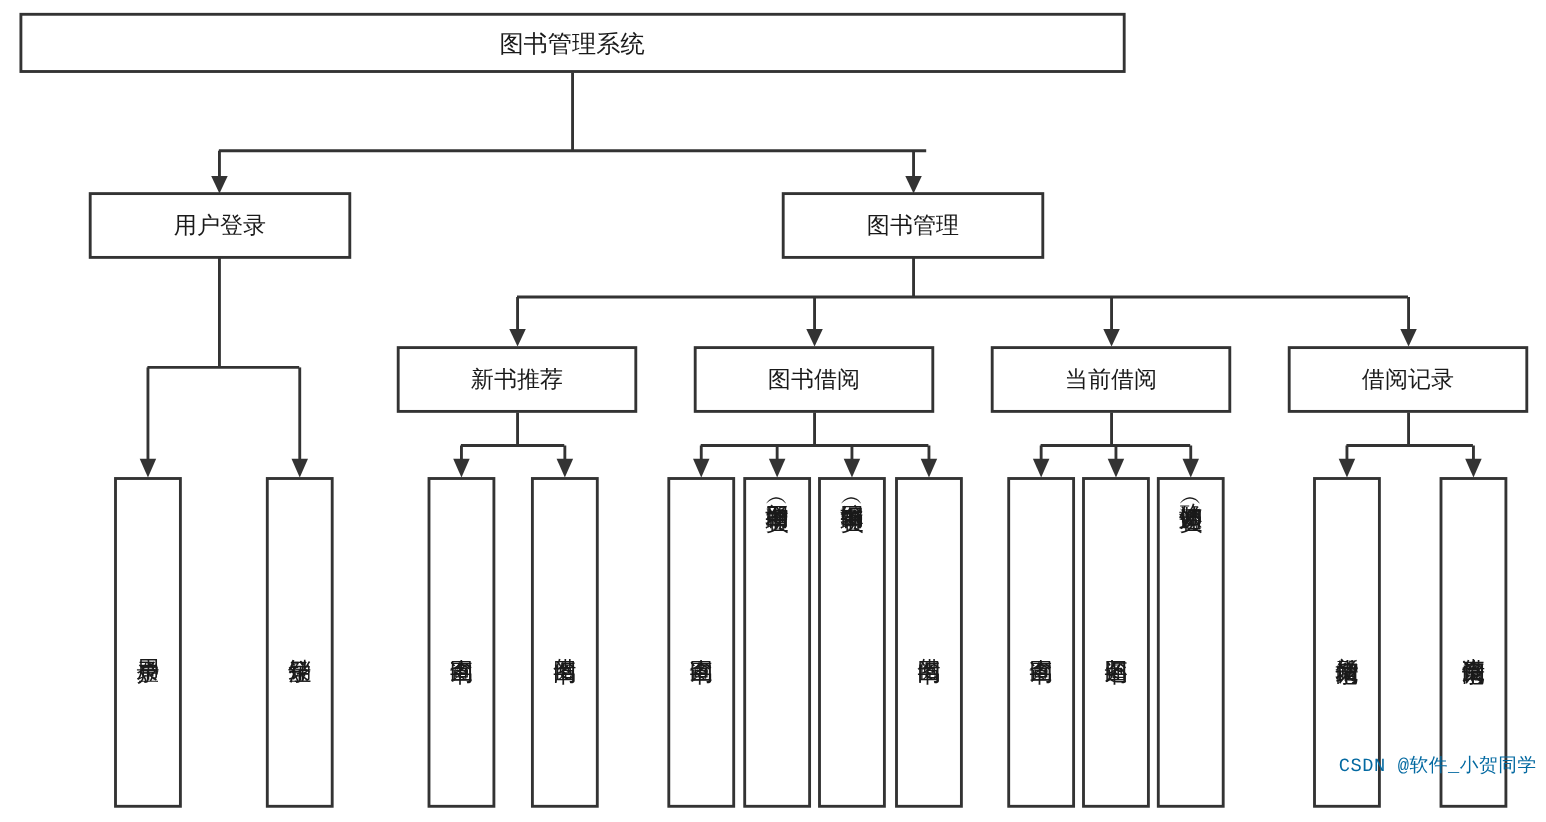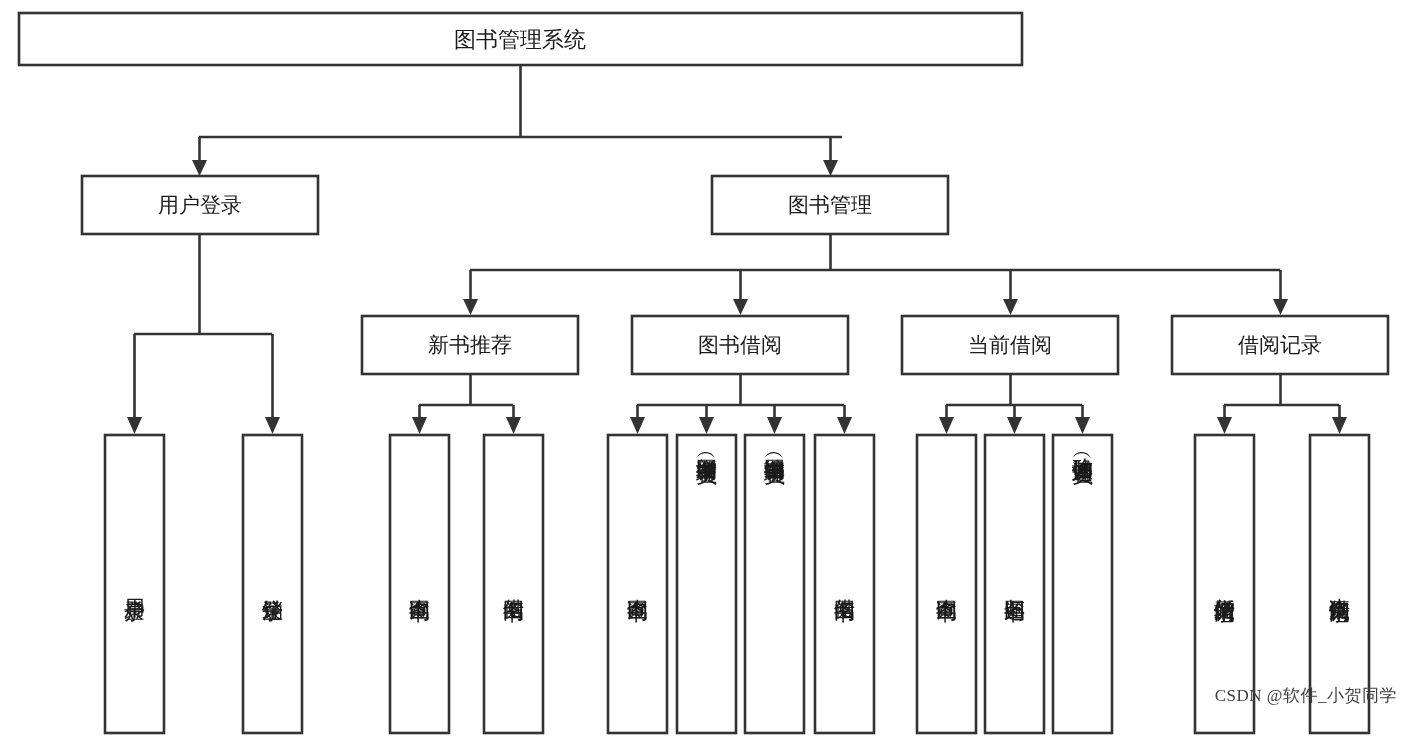--- a/index.html
+++ b/index.html
@@ -73,23 +73,23 @@
     line-height: 1.05;
     color: #1a1a1a;
     letter-spacing: 1px;
     white-space: nowrap;
     text-align: center;
   }
   #watermark {
     position: absolute;
     right: 8px;
     bottom: 4px;
-    font-family: Liberation Serif, serif;
+    font-family: Liberation Mono, monospace;
     font-size: 17px;
-    color: #404040;
+    color: #0369a1;
     letter-spacing: 0.5px;
     user-select: none;
   }
 </style>
 </head>
 <body>
 
 <div id="diagram-root">
 
   <svg id="tree-svg" viewBox="0 0 1405 747" xmlns="http://www.w3.org/2000/svg">

